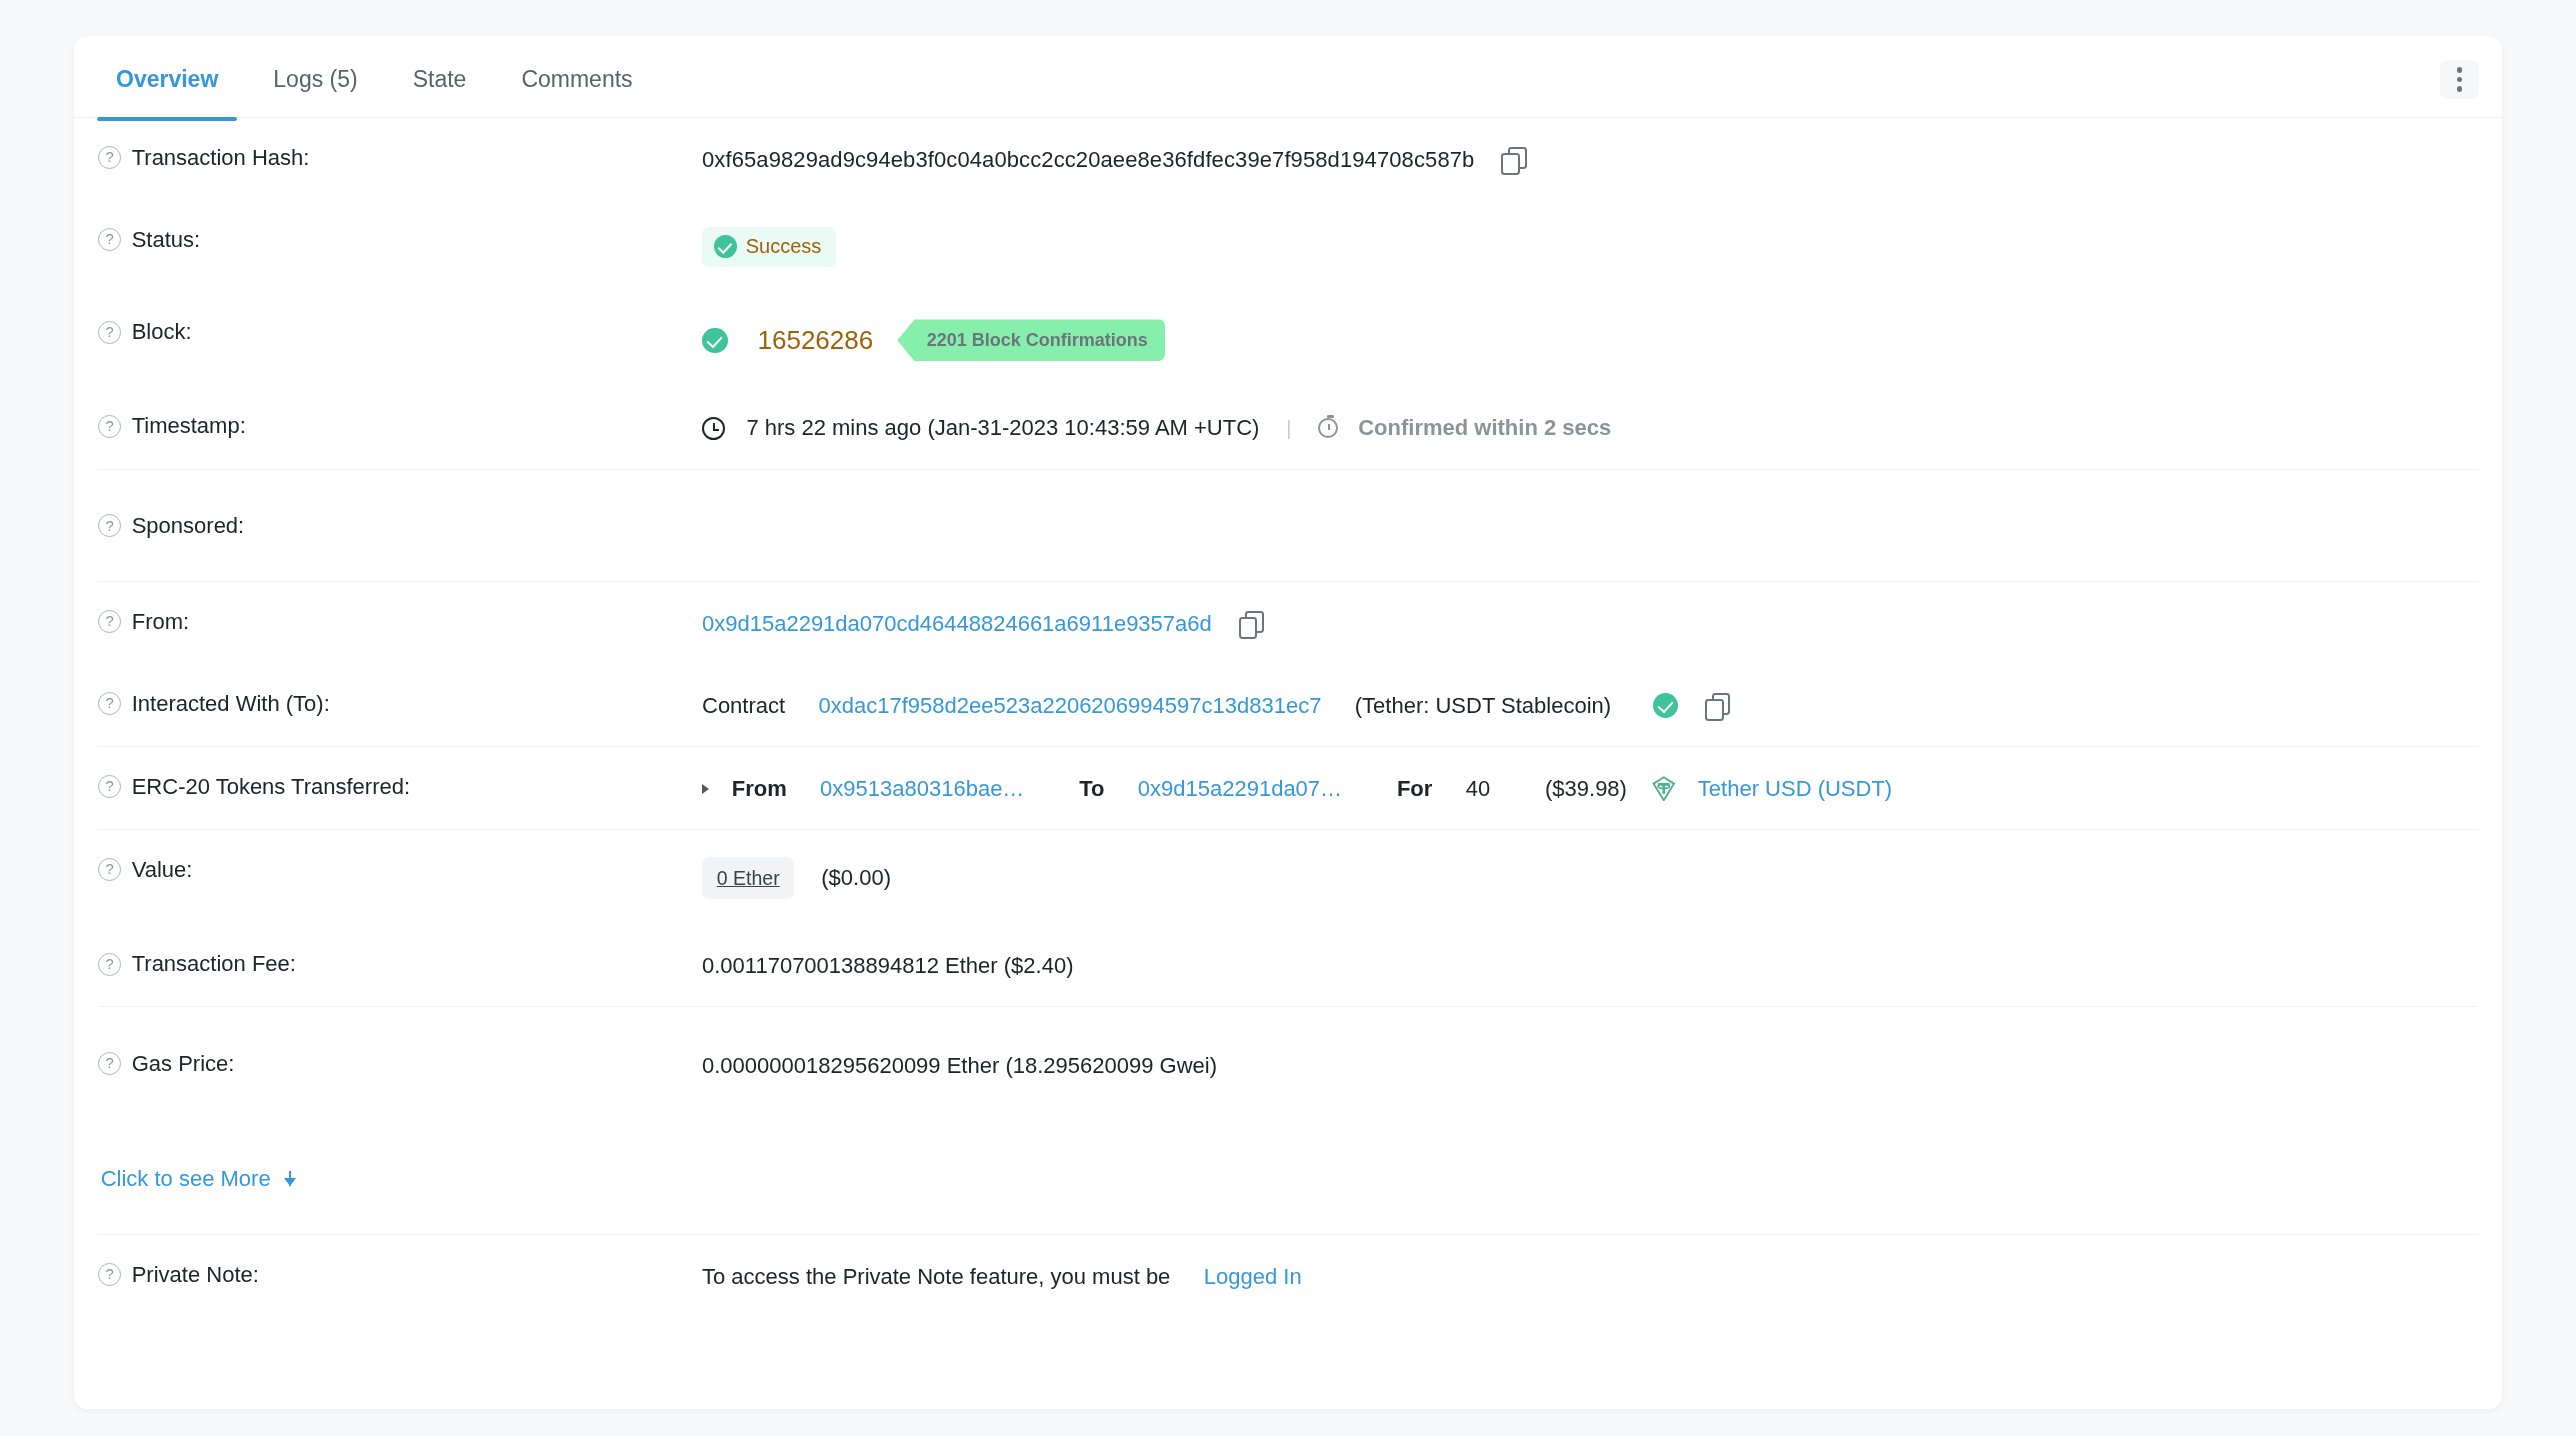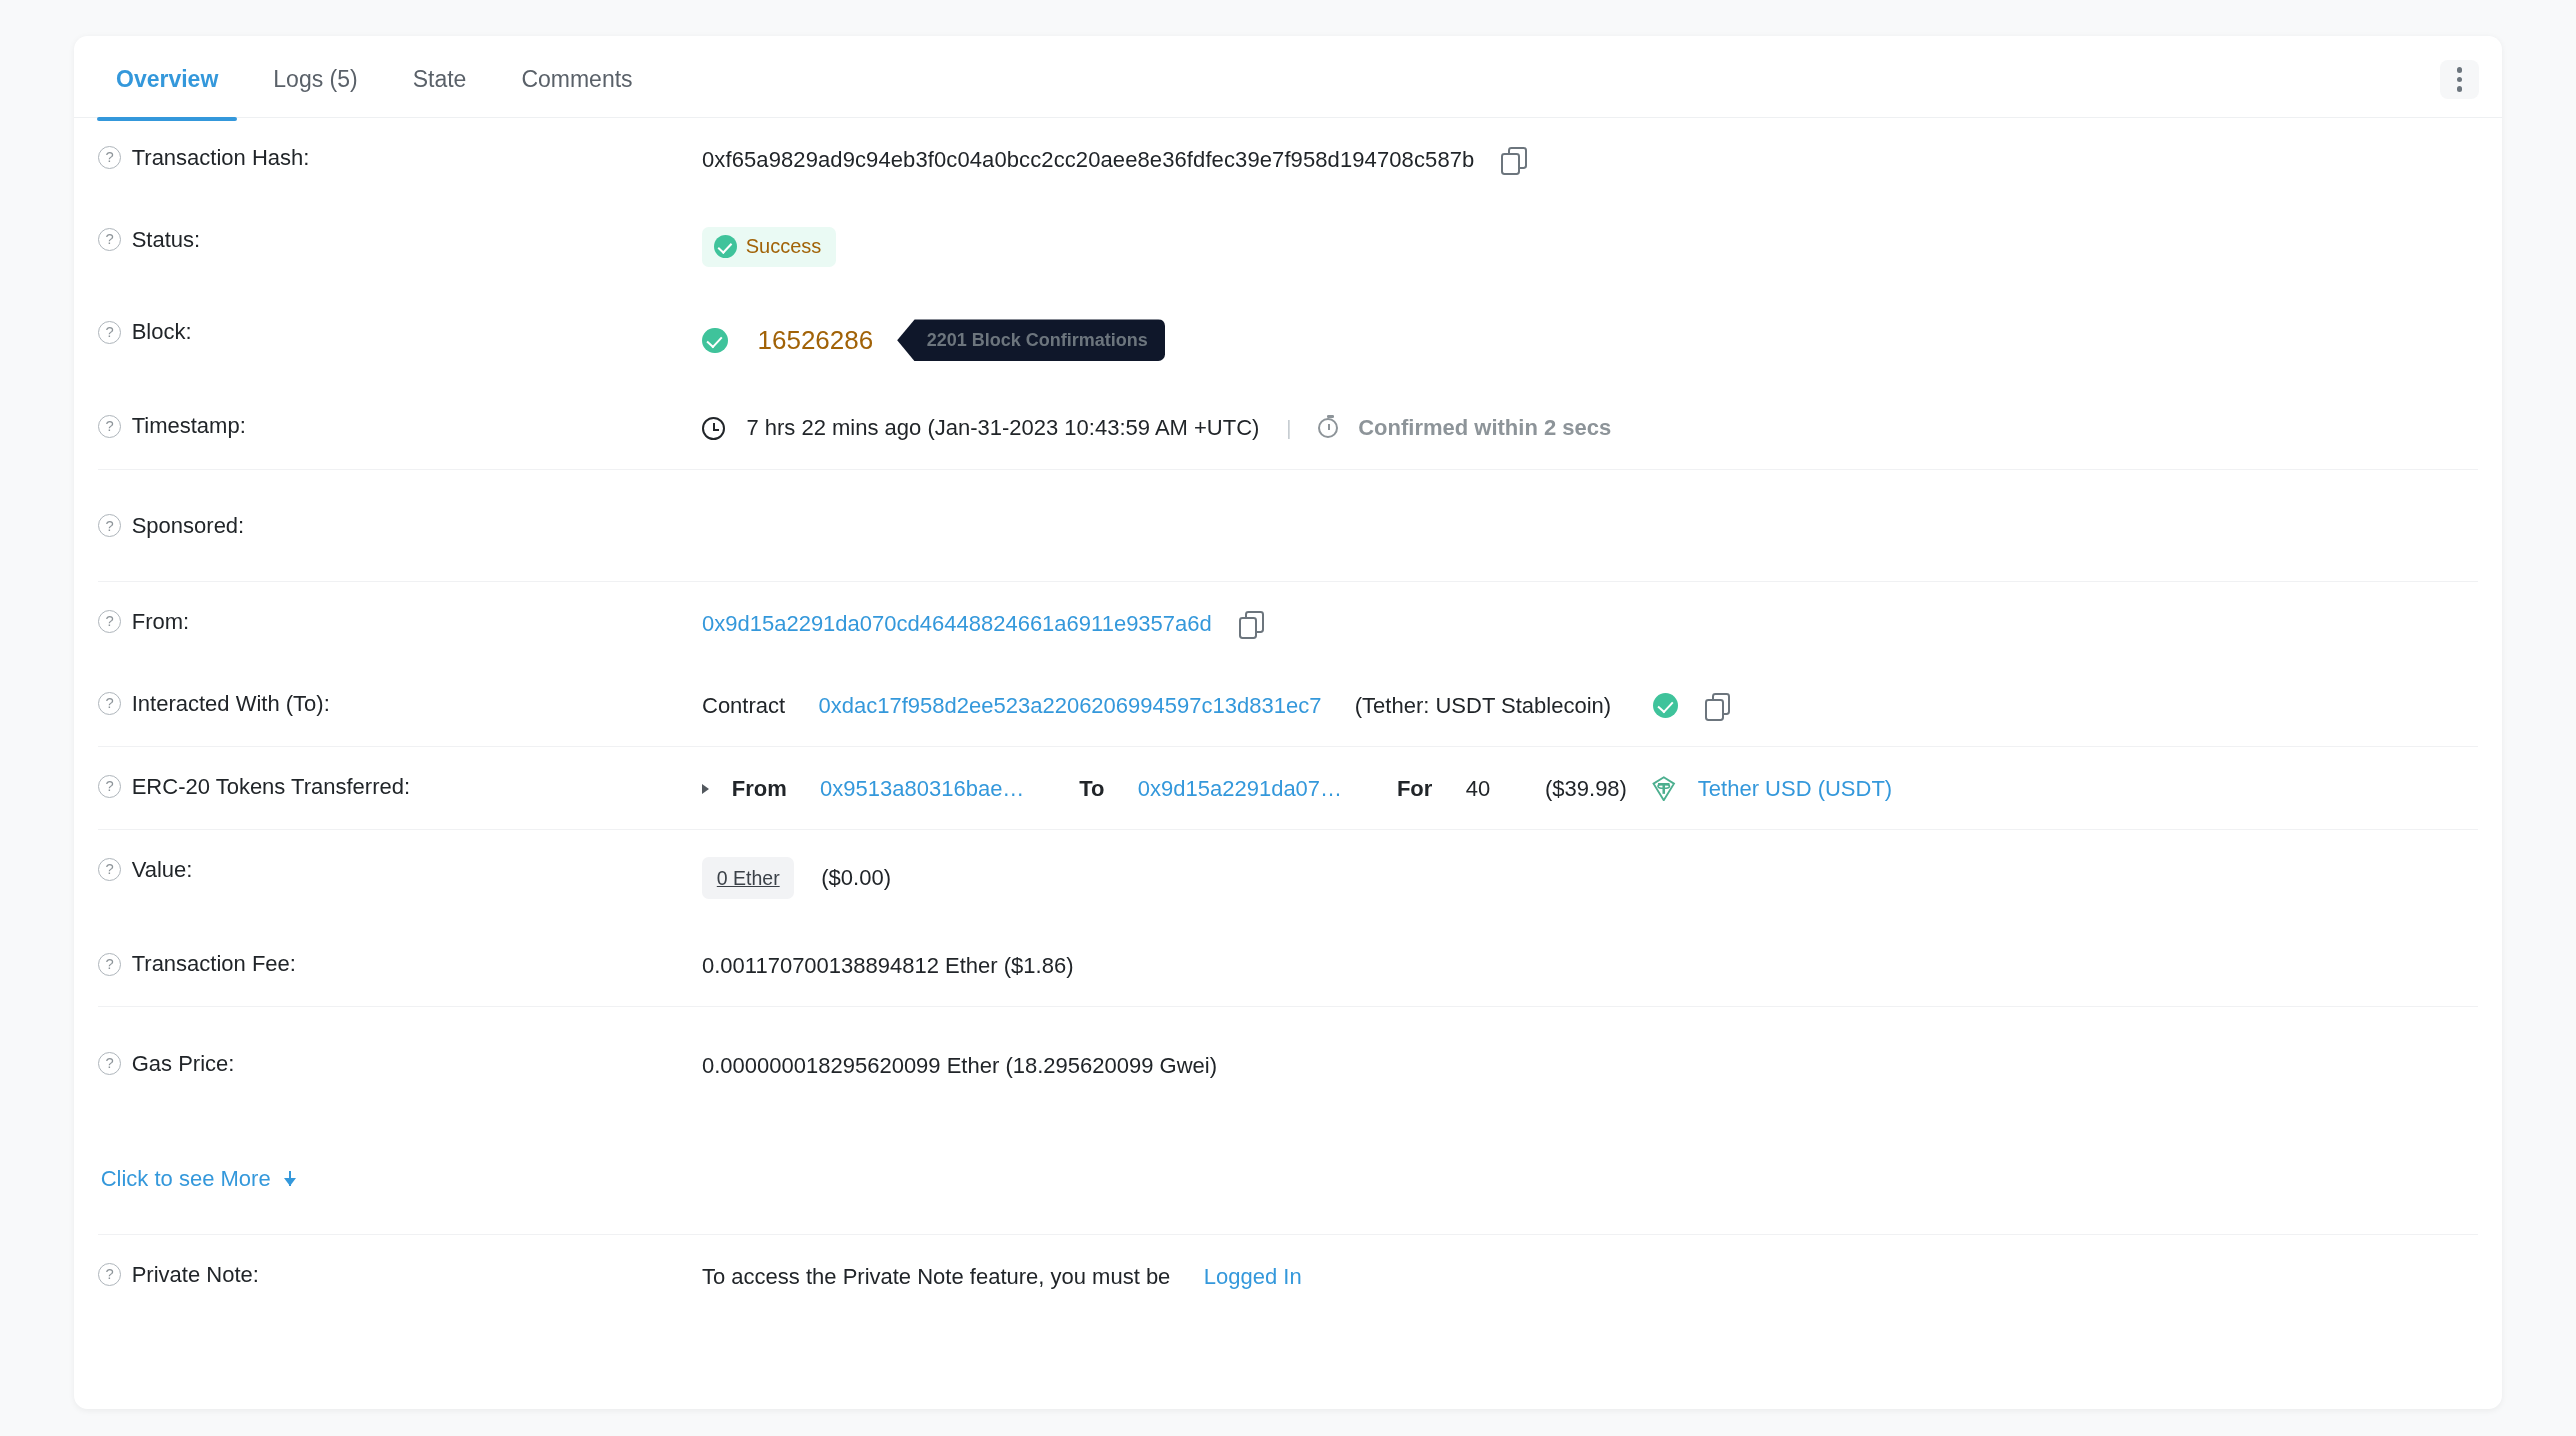--- a/index.html
+++ b/index.html
@@ -126,21 +126,21 @@
     border: solid #fff; border-width: 0 2.3px 2.3px 0;
     transform: rotate(43deg);
   }
   .check.lg { width: 25.5px; height: 25.5px; flex: 0 0 25.5px; }
   .check.lg::after { left: 8px; top: 5.4px; width: 6.7px; height: 12px; }
 
   
   .block-num { color: #a16207; font-size: 26px; margin-left: 18px; cursor: pointer; }
   .confirm-chip {
     margin-left: 12px;
-    background: #0f172a; color: #6c757d;
+    background: #86efac; color: #6c757d;
     font-size: 18px; font-weight: 700;
     padding: 8.7px 17.4px 8.7px 29.5px;
     border-radius: 0 6.7px 6.7px 0;
     position: relative;
     clip-path: polygon(17.4px 0, 100% 0, 100% 100%, 17.4px 100%, 0 50%);
   }
 
   
   .clock {
     width: 23px; height: 23px; border: 2px solid #212529; border-radius: 50%;
@@ -359,21 +359,21 @@
           <span class="ether-chip">0 Ether</span>
           <span>($0.00)</span>
         </div>
       </div>
 
       <div class="row sep">
         <div class="label">
           <span class="qmark">?</span>
           <span>Transaction Fee:</span>
         </div>
-        <div class="value">0.001170700138894812 Ether ($1.86)</div>
+        <div class="value">0.001170700138894812 Ether ($2.40)</div>
       </div>
 
       <div class="row tall">
         <div class="label">
           <span class="qmark">?</span>
           <span>Gas Price:</span>
         </div>
         <div class="value">0.000000018295620099 Ether (18.295620099 Gwei)</div>
       </div>
 

